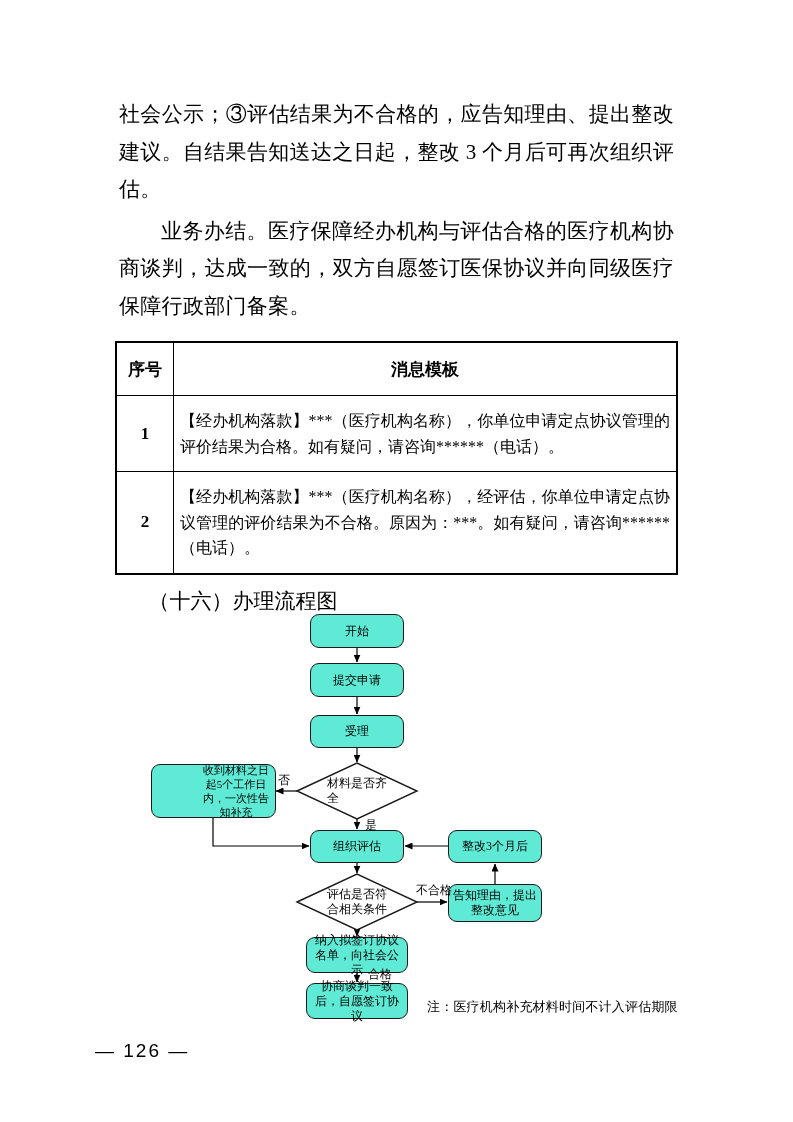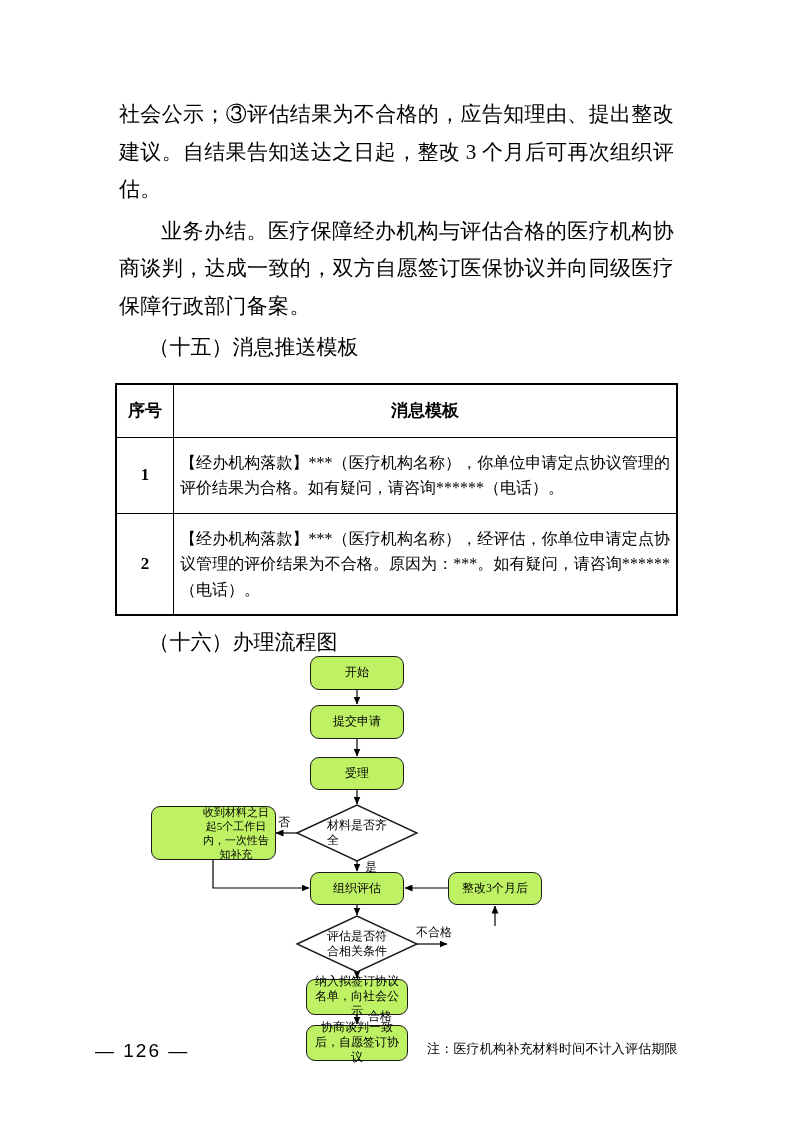--- a/index.html
+++ b/index.html
@@ -68,21 +68,21 @@
     position:relative;
     width:563px;height:418px;
     margin-top:-10px;
   }
   .flowchart svg{ position:absolute; left:0; top:0; }
   .fnode{
     position:absolute;
     box-sizing:border-box;
     border:1.4px solid #1a1a1a;
     border-radius:9px;
-    background:#bef264;
+    background:#5eead4;
     display:flex;
     align-items:center;
     justify-content:center;
     text-align:center;
     font-size:12px;
     line-height:15px;
     padding:2px 3px;
   }
   .dtext{
     position:absolute;
@@ -115,21 +115,20 @@
 </style>
 </head>
 <body>
 
 <div class="page">
   <div class="content">
 
     <p class="body-text">社会公示；③评估结果为不合格的，应告知理由、提出整改建议。自结果告知送达之日起，整改 3 个月后可再次组织评估。</p>
     <p class="body-text indent">业务办结。医疗保障经办机构与评估合格的医疗机构协商谈判，达成一致的，双方自愿签订医保协议并向同级医疗保障行政部门备案。</p>
 
-    <h3 class="section-heading">（十五）消息推送模板</h3>
 
     <table class="msg-table">
       <thead>
         <tr>
           <th class="col-no">序号</th>
           <th>消息模板</th>
         </tr>
       </thead>
       <tbody>
         <tr>
@@ -179,20 +178,21 @@
 
       <div class="dtext" style="left:212px;top:155px;width:60px;height:52px;">材料是否齐全</div>
 
       <div class="fnode" style="left:36px;top:154px;width:125px;height:54px;font-size:11px;line-height:14px;padding-left:48px;">收到材料之日起5个工作日内，一次性告知补充</div>
 
       <div class="fnode" style="left:195px;top:220px;width:94px;height:33px;">组织评估</div>
       <div class="fnode" style="left:333px;top:220px;width:94px;height:33px;">整改3个月后</div>
 
       <div class="dtext" style="left:212px;top:266px;width:60px;height:52px;">评估是否符合相关条件</div>
 
+      <div class="fnode" style="left:333px;top:274px;width:94px;height:38px;">告知理由，提出整改意见</div>
 
       <div class="fnode" style="left:191px;top:373px;width:102px;height:36px;">协商谈判一致后，自愿签订协议</div>
       <div class="fnode" style="left:191px;top:327px;width:102px;height:36px;">纳入拟签订协议名单，向社会公示</div>
 
       <div class="flabel" style="left:163px;top:163px;">否</div>
       <div class="flabel" style="left:250px;top:208px;">是</div>
       <div class="flabel" style="left:301px;top:273px;">不合格</div>
       <div class="flabel" style="left:253px;top:313px;margin-top:44px;">合格</div>
 
       <div class="fnote" style="left:312px;top:388px;">注：医疗机构补充材料时间不计入评估期限</div>

